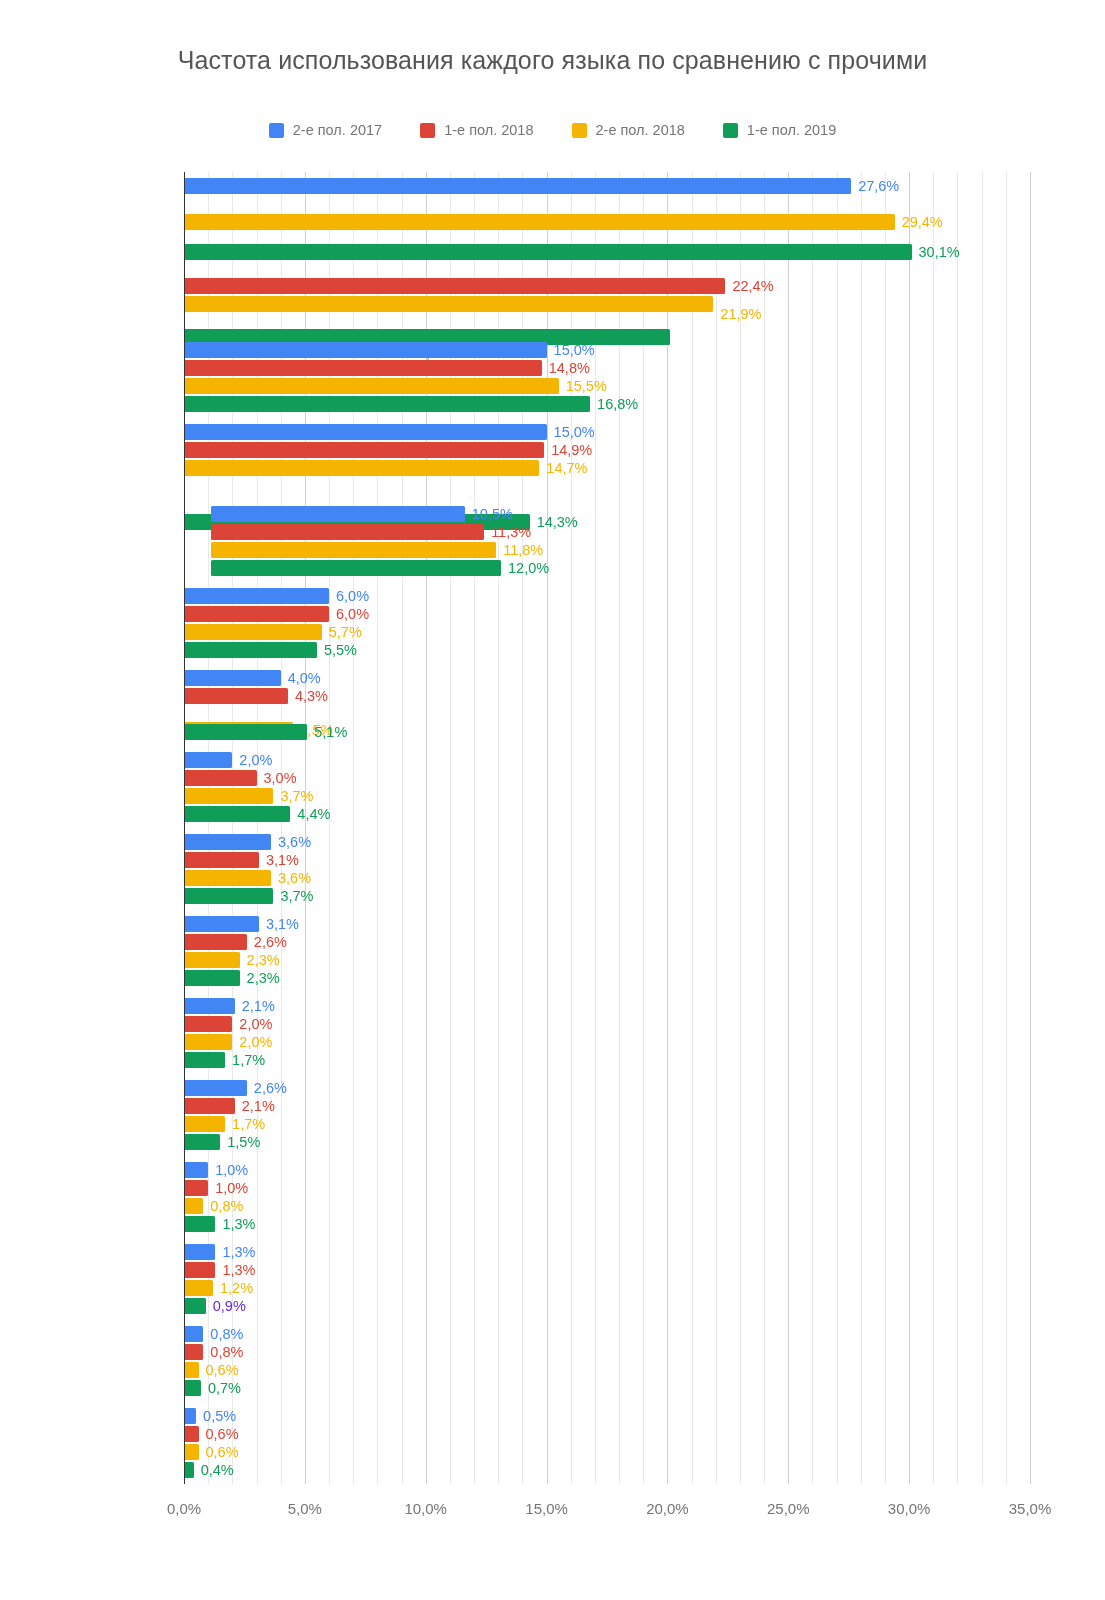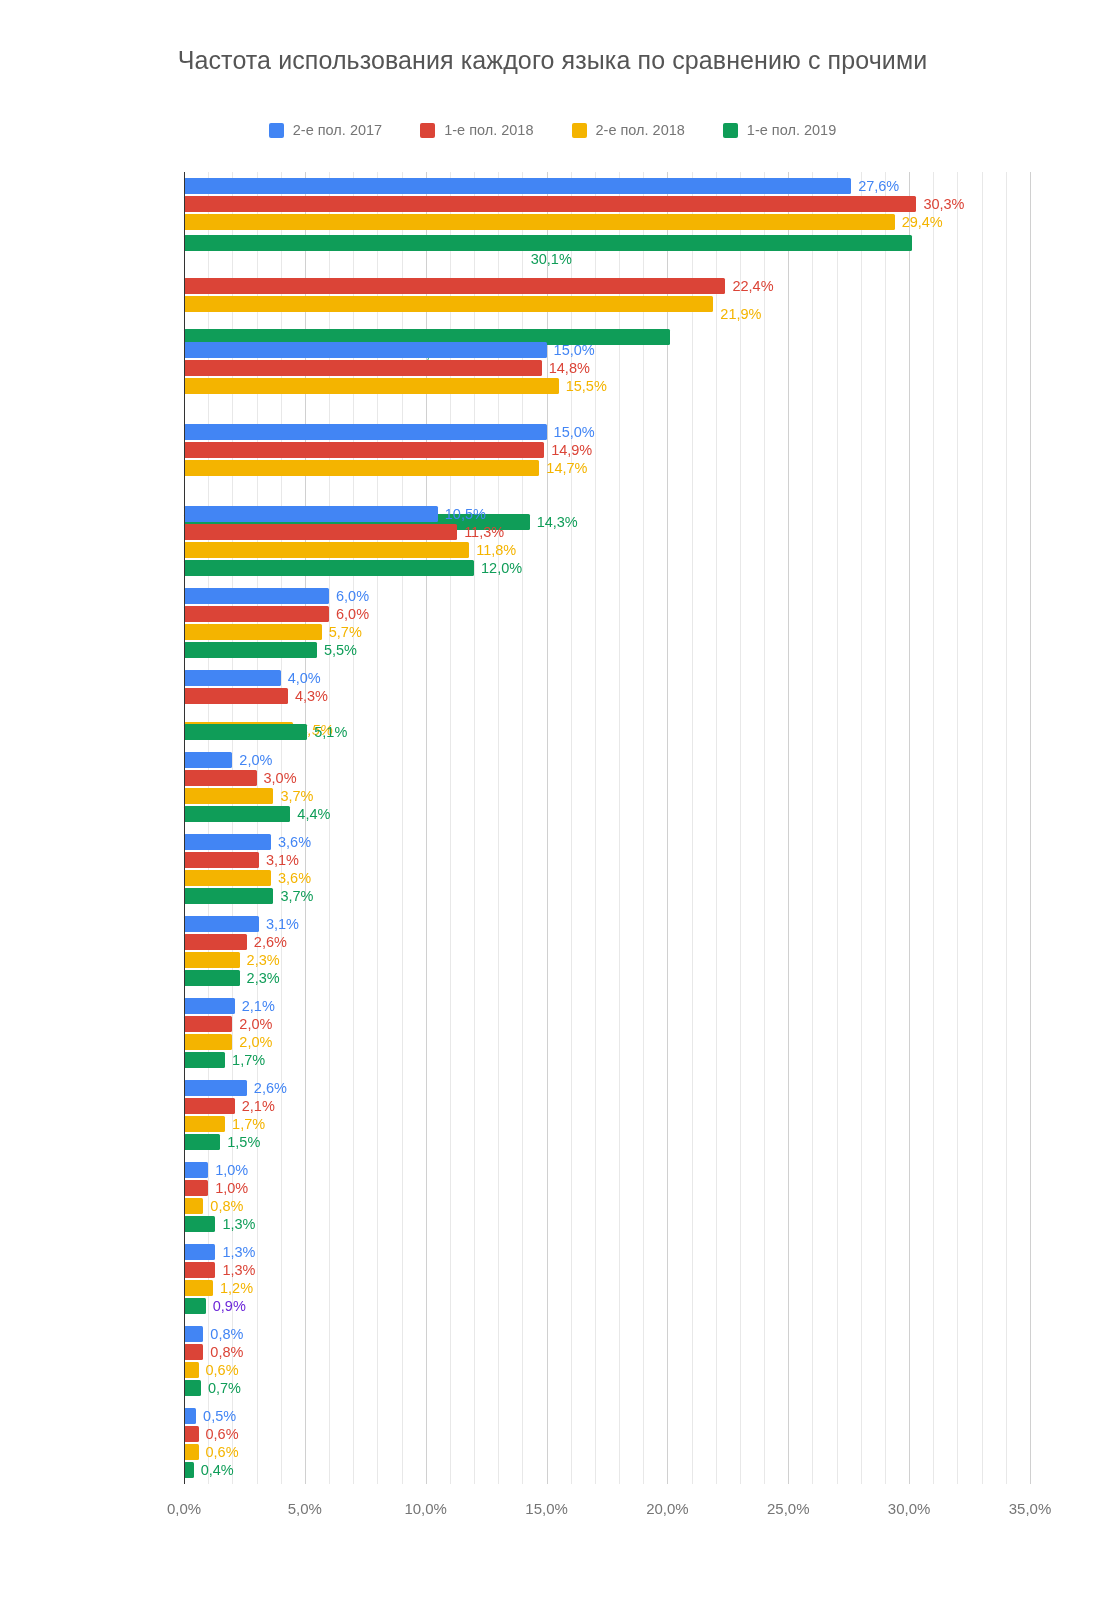--- a/index.html
+++ b/index.html
@@ -198,29 +198,25 @@
       <div class="gridline" style="left: 749.314px;"></div>
       <div class="gridline" style="left: 773.486px;"></div>
       <div class="gridline" style="left: 797.657px;"></div>
       <div class="gridline" style="left: 821.829px;"></div>
       <div class="gridline major" style="left: 846px;"></div>
       <div class="cat-group" style="top: 0px; height: 82px;">
         <div class="bar-row" style="top: 6px;">
           <div class="bar" style="width: 667.131px; background: rgb(66, 133, 244);"></div>
           <span class="bar-value" style="color: rgb(66, 133, 244);">27,6%</span>
         </div>
-        <div class="bar-row" style="top: 24px;">
-          <div class="bar" style="width: 732.394px; background: rgb(219, 68, 55);"></div>
-          <span class="bar-value" style="color: rgb(219, 68, 55);">30,3%</span>
-        </div>
         <div class="bar-row" style="top: 42px;">
           <div class="bar" style="width: 710.64px; background: rgb(244, 180, 0);"></div>
           <span class="bar-value" style="color: rgb(244, 180, 0);">29,4%</span>
         </div>
-        <div class="bar-row" style="top: 63px; flex-direction: column;">
+        <div class="bar-row" style="top: 72px;">
           <div class="bar" style="width: 727.56px; background: rgb(15, 157, 88);"></div>
           <span class="bar-value" style="color: rgb(15, 157, 88);">30,1%</span>
         </div>
       </div>
       <div class="cat-group" style="top: 82px; height: 82px;">
         <div class="bar-row" style="top: 24px;">
           <div class="bar" style="width: 541.44px; background: rgb(219, 68, 55);"></div>
           <span class="bar-value" style="color: rgb(219, 68, 55);">22,4%</span>
         </div>
         <div class="bar-row" style="top: 42px;">
@@ -238,40 +234,44 @@
           <span class="bar-value" style="color: rgb(66, 133, 244);">15,0%</span>
         </div>
         <div class="bar-row" style="top: 24px;">
           <div class="bar" style="width: 357.737px; background: rgb(219, 68, 55);"></div>
           <span class="bar-value" style="color: rgb(219, 68, 55);">14,8%</span>
         </div>
         <div class="bar-row" style="top: 42px;">
           <div class="bar" style="width: 374.657px; background: rgb(244, 180, 0);"></div>
           <span class="bar-value" style="color: rgb(244, 180, 0);">15,5%</span>
         </div>
+        <div class="bar-row" style="top: 60px;">
+          <div class="bar" style="width: 406.08px; background: rgb(15, 157, 88);"></div>
+          <span class="bar-value" style="color: rgb(15, 157, 88);">16,8%</span>
+        </div>
       </div>
       <div class="cat-group" style="top: 246px; height: 82px;">
         <div class="bar-row" style="top: 6px;">
           <div class="bar" style="width: 362.571px; background: rgb(66, 133, 244);"></div>
           <span class="bar-value" style="color: rgb(66, 133, 244);">15,0%</span>
         </div>
         <div class="bar-row" style="top: 24px;">
           <div class="bar" style="width: 360.154px; background: rgb(219, 68, 55);"></div>
           <span class="bar-value" style="color: rgb(219, 68, 55);">14,9%</span>
         </div>
         <div class="bar-row" style="top: 42px;">
           <div class="bar" style="width: 355.32px; background: rgb(244, 180, 0);"></div>
           <span class="bar-value" style="color: rgb(244, 180, 0);">14,7%</span>
         </div>
         <div class="bar-row" style="top: 60px; margin-top: 36px;">
           <div class="bar" style="width: 345.651px; background: rgb(15, 157, 88);"></div>
           <span class="bar-value" style="color: rgb(15, 157, 88);">14,3%</span>
         </div>
       </div>
-      <div class="cat-group" style="top: 328px; height: 82px;">
+      <div class="cat-group" style="top: 328px; height: 82px; margin-left: 27px;">
         <div class="bar-row" style="top: 6px;">
           <div class="bar" style="width: 253.8px; background: rgb(66, 133, 244);"></div>
           <span class="bar-value" style="color: rgb(66, 133, 244);">10,5%</span>
         </div>
         <div class="bar-row" style="top: 24px;">
           <div class="bar" style="width: 273.137px; background: rgb(219, 68, 55);"></div>
           <span class="bar-value" style="color: rgb(219, 68, 55);">11,3%</span>
         </div>
         <div class="bar-row" style="top: 42px;">
           <div class="bar" style="width: 285.223px; background: rgb(244, 180, 0);"></div>

